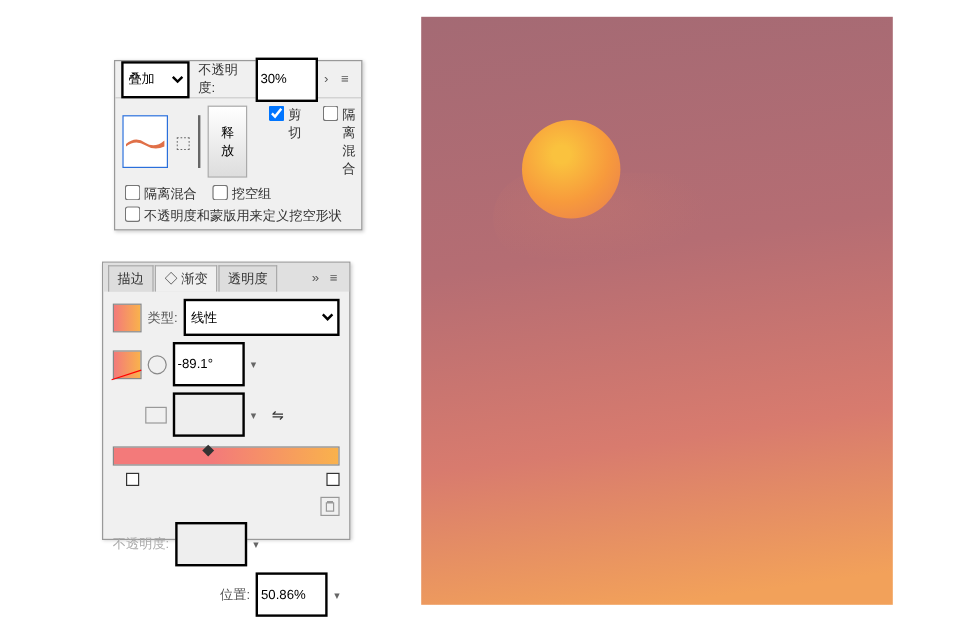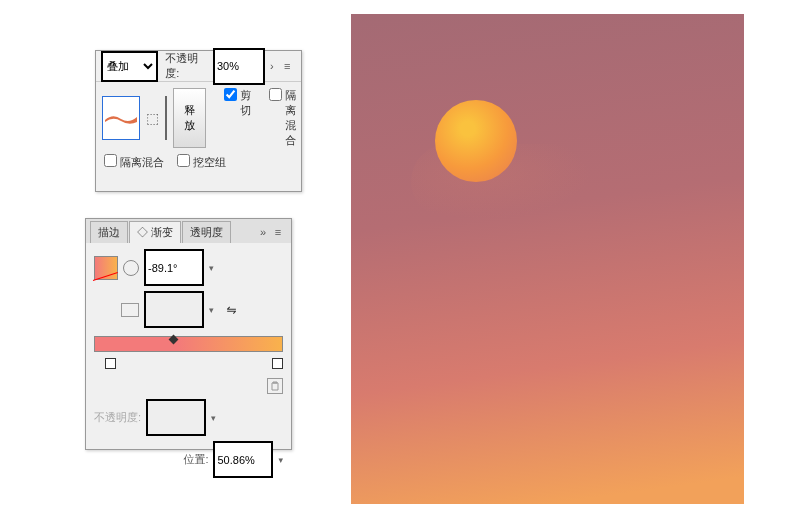--- a/index.html
+++ b/index.html
@@ -85,33 +85,42 @@
   </div>
   <div class="tp-checks">
     <label class="cb" style="display:inline-flex;margin-right:10px">
         <input type="checkbox" style="">
         <span>隔离混合</span>
       </label>
     <label class="cb" style="display:inline-flex">
         <input type="checkbox" style="">
         <span>挖空组</span>
       </label>
+    <label class="cb">
+        <input type="checkbox" style="">
+        <span>不透明度和蒙版用来定义挖空形状</span>
+      </label>
   </div>
 </div>
 
 <div class="panel gradient-panel">
   <div class="tabs">
     <div class="tab">描边</div>
     <div class="tab active">◇ 渐变</div>
     <div class="tab">透明度</div>
     <span class="tabs-sp"></span>
     <span class="arrows">»</span>
     <span class="arrows menu">≡</span>
   </div>
   <div class="gp-body">
+    <div class="row">
+      <div class="swatch-g"></div>
+      <span class="label">类型:</span>
+      <select class="type-sel"><option>线性</option></select>
+    </div>
     <div class="row">
       <div class="swatch-g2"></div>
       <span class="angle-ic"></span>
       <input type="text" class="val-field" value="-89.1°" style="">
       <span class="chev">▾</span>
     </div>
     <div class="row">
       <span style="width:22px"></span>
       <span style="width:16px;height:12px;border:1px solid #999"></span>
       <input type="text" class="val-field ht" style="background: rgb(238, 238, 238);" value="">

